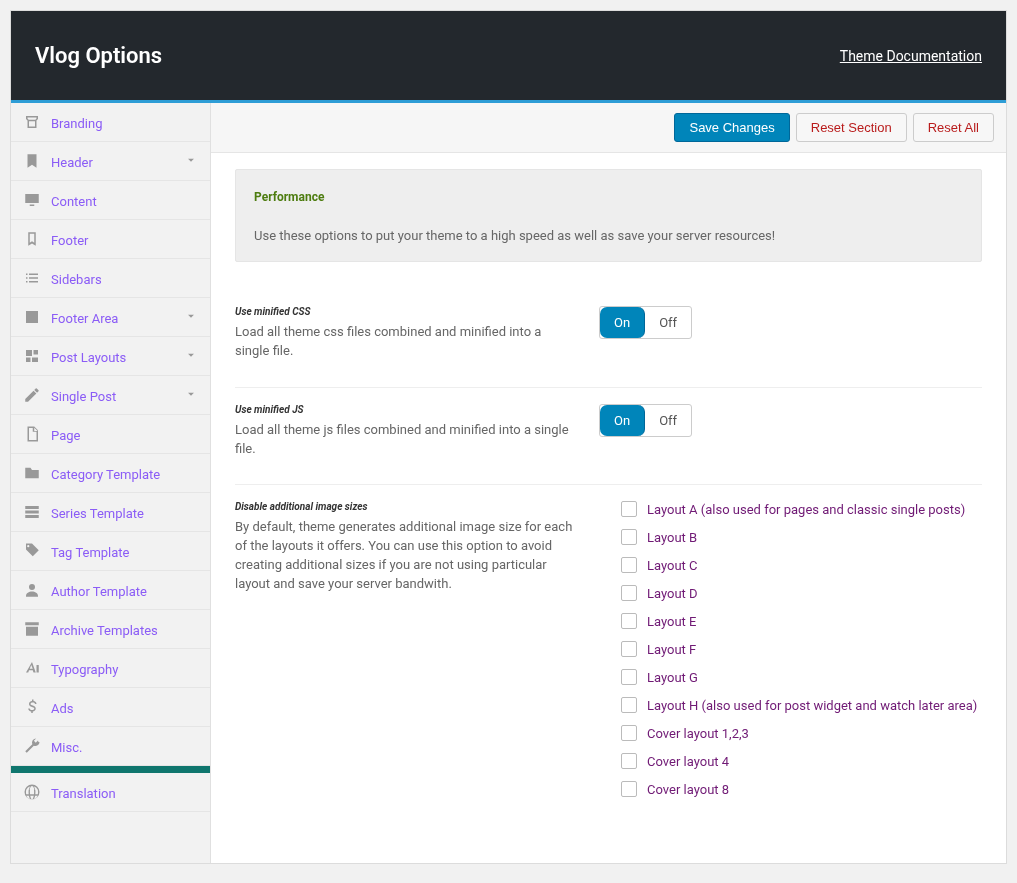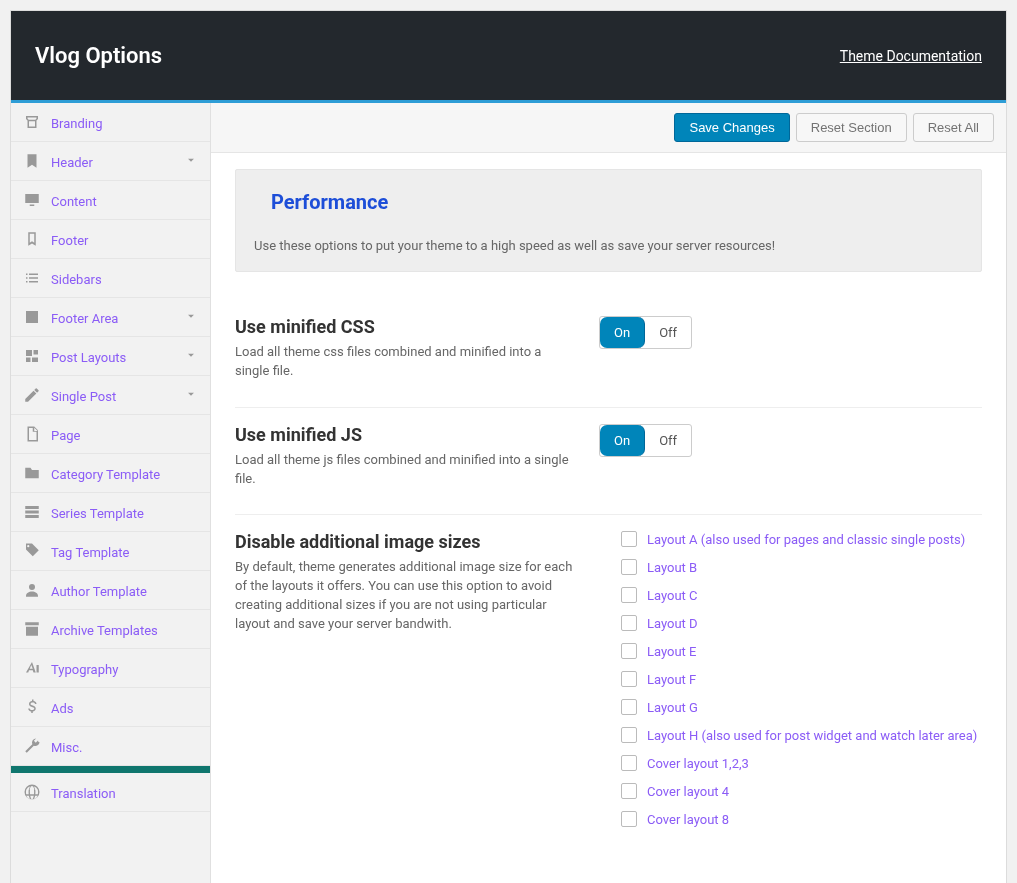--- a/index.html
+++ b/index.html
@@ -12,38 +12,38 @@
   .sidebar { width: 200px; background: #f2f2f2; border-right: 1px solid #e0e0e0; }
   .menu { list-style: none; }
   .menu li { display: flex; align-items: flex-end; padding: 10px 12px; border-bottom: 1px solid #e5e5e5; color: #8b5cf6; cursor: pointer; gap: 10px; }
   .menu li.sep { border-top: 7px solid #0f766e; }
   .icon { width: 18px; height: 18px; display: inline-flex; align-items: center; justify-content: center; flex: 0 0 18px; }
   .icon svg { width: 18px; height: 18px; fill: #999; }
   .chev { margin-left: auto; }
   .chev svg { width: 14px; height: 14px; fill: #999; }
   .content { flex: 1; background: #fff; }
   .topbar { display: flex; justify-content: flex-end; gap: 6px; padding: 10px 12px; background: #f6f6f6; border-bottom: 1px solid #e5e5e5; }
-  .btn { border: 1px solid #ccc; background: #f7f7f7; padding: 6px 14px; border-radius: 3px; color: #737373; cursor: pointer; font-size: 13px; }
+  .btn { border: 1px solid #ccc; background: #f7f7f7; padding: 6px 14px; border-radius: 3px; color: #b91c1c; cursor: pointer; font-size: 13px; }
   .btn.primary { background: #0085ba; border-color: #006799; color: #fff; }
   .main { padding: 16px 24px 40px 24px; }
   .panel-head { background: #eee; border: 1px solid #e5e5e5; border-radius: 2px; padding: 20px 18px 18px 18px; margin-bottom: 28px; }
-  .panel-head h2 { font-size: 20px; margin-bottom: 24px; color: #1d4ed8; margin-left: 17px; }
+  .panel-head h2 { font-size: 12px; margin-bottom: 24px; color: #4d7c0f; }
   .panel-head p { color: #666; }
   .field { display: flex; padding: 16px 0 26px 0; border-bottom: 1px solid #eee; gap: 24px; }
   .field:last-child { border-bottom: none; gap: 32px; }
   .field-left { width: 340px; }
-  .field-left h3 { font-size: 18px; font-weight: 700; color: #333; margin-bottom: 6px; }
+  .field-left h3 { font-size: 10px; font-weight: 700; color: #333; margin-bottom: 6px; font-style: italic; }
   .field-left p { color: #666; line-height: 1.45; }
   .field-right { flex: 1; }
   .switch { display: inline-flex; border: 1px solid #ccc; border-radius: 3px; overflow: hidden; }
   .switch span { padding: 8px 14px; font-size: 13px; cursor: pointer; border-radius: 7px; }
   .switch .on { background: #0085ba; color: #fff; border-right: 1px solid #006799; }
   .switch .off { background: #fff; color: #555; }
   .checks { display: flex; flex-direction: column; gap: 12px; }
-  .check { display: flex; align-items: center; gap: 10px; color: #8b5cf6; padding-left: 14px; }
+  .check { display: flex; align-items: center; gap: 10px; color: #701a75; padding-left: 14px; }
   .check-box { width: 16px; height: 16px; border: 1px solid #bbb; border-radius: 2px; background: #fff; display:inline-block; }
 </style>
 </head>
 <body>
 
 <div class="wrap">
   <div class="header">
     <h1>Vlog Options</h1>
     <a href="#">Theme Documentation</a>
   </div>

